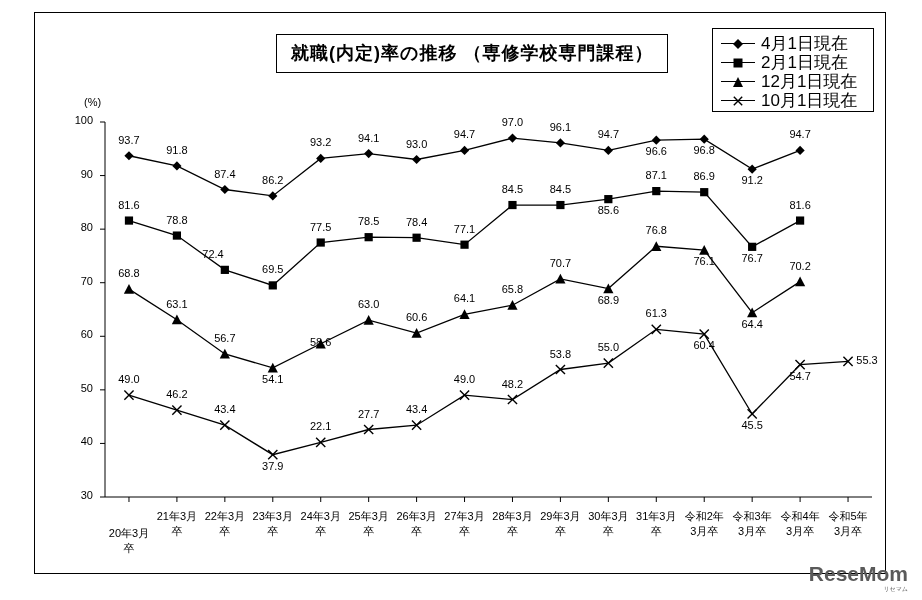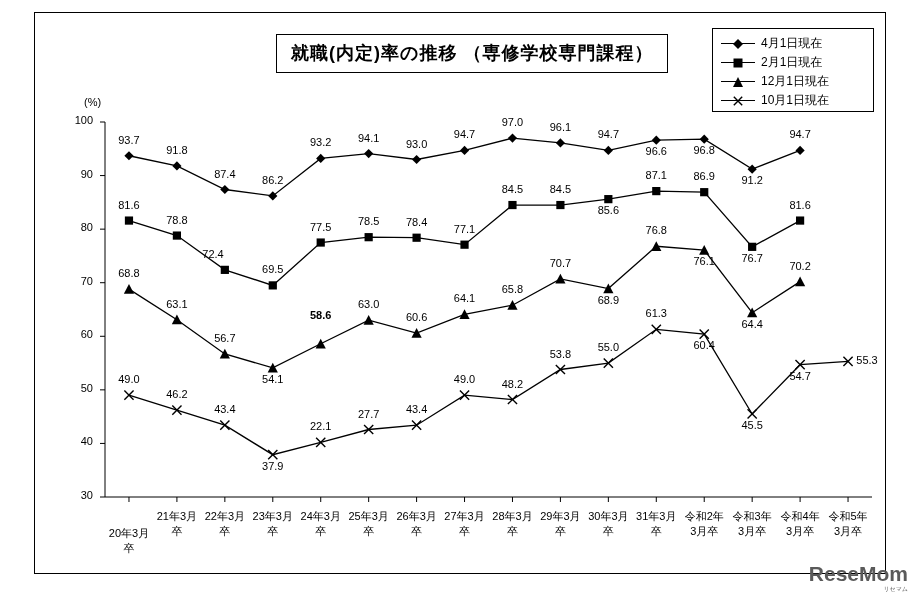--- a/index.html
+++ b/index.html
@@ -23,21 +23,21 @@
   #legend{
     position:absolute;left:712px;top:28px;width:162px;height:84px;
     border:1px solid #000;background:#fff;
     box-sizing:border-box;
     padding:5px 0 0 8px;
   }
   .legend-row{display:flex;align-items:center;height:19px;}
   .legend-mark{width:34px;height:14px;position:relative;margin-right:6px;flex:0 0 34px;}
   .legend-mark .ln{position:absolute;left:0;top:6px;width:34px;height:1.5px;background:#000;}
   .legend-mark .mk{position:absolute;left:12px;top:2px;width:10px;height:10px;}
-  .legend-label{font-size:12px;white-space:nowrap;}
+  .legend-label{font-size:17px;white-space:nowrap;}
   #plot{
     position:absolute;left:0;top:0;width:922px;height:600px;
     pointer-events:none;
   }
   #ylabel{
     position:absolute;left:84px;top:96px;font-size:11px;
   }
   .ytick{
     position:absolute;font-size:11px;text-align:right;width:26px;
   }
@@ -297,21 +297,21 @@
     <div class="dlabel" style="left: 540.406px; top: 183.036px;">84.5</div>
     <div class="dlabel" style="left: 588.344px; top: 204.143px;">85.6</div>
     <div class="dlabel" style="left: 636.281px; top: 169.107px;">87.1</div>
     <div class="dlabel" style="left: 684.219px; top: 170.179px;">86.9</div>
     <div class="dlabel" style="left: 732.156px; top: 251.821px;">76.7</div>
     <div class="dlabel" style="left: 780.094px; top: 198.571px;">81.6</div>
     <div class="dlabel" style="left: 108.969px; top: 267.143px;">68.8</div>
     <div class="dlabel" style="left: 156.906px; top: 297.679px;">63.1</div>
     <div class="dlabel" style="left: 204.844px; top: 331.964px;">56.7</div>
     <div class="dlabel" style="left: 252.781px; top: 372.893px;">54.1</div>
-    <div class="dlabel" style="left: 300.719px; top: 309px; font-weight: bold;">58.6</div>
+    <div class="dlabel" style="left: 300.719px; top: 336px;">58.6</div>
     <div class="dlabel" style="left: 348.656px; top: 298.214px;">63.0</div>
     <div class="dlabel" style="left: 396.594px; top: 311.071px;">60.6</div>
     <div class="dlabel" style="left: 444.531px; top: 292.321px;">64.1</div>
     <div class="dlabel" style="left: 492.469px; top: 283.214px;">65.8</div>
     <div class="dlabel" style="left: 540.406px; top: 256.964px;">70.7</div>
     <div class="dlabel" style="left: 588.344px; top: 293.607px;">68.9</div>
     <div class="dlabel" style="left: 636.281px; top: 224.286px;">76.8</div>
     <div class="dlabel" style="left: 684.219px; top: 255.036px;">76.1</div>
     <div class="dlabel" style="left: 732.156px; top: 317.714px;">64.4</div>
     <div class="dlabel" style="left: 780.094px; top: 259.643px;">70.2</div>

